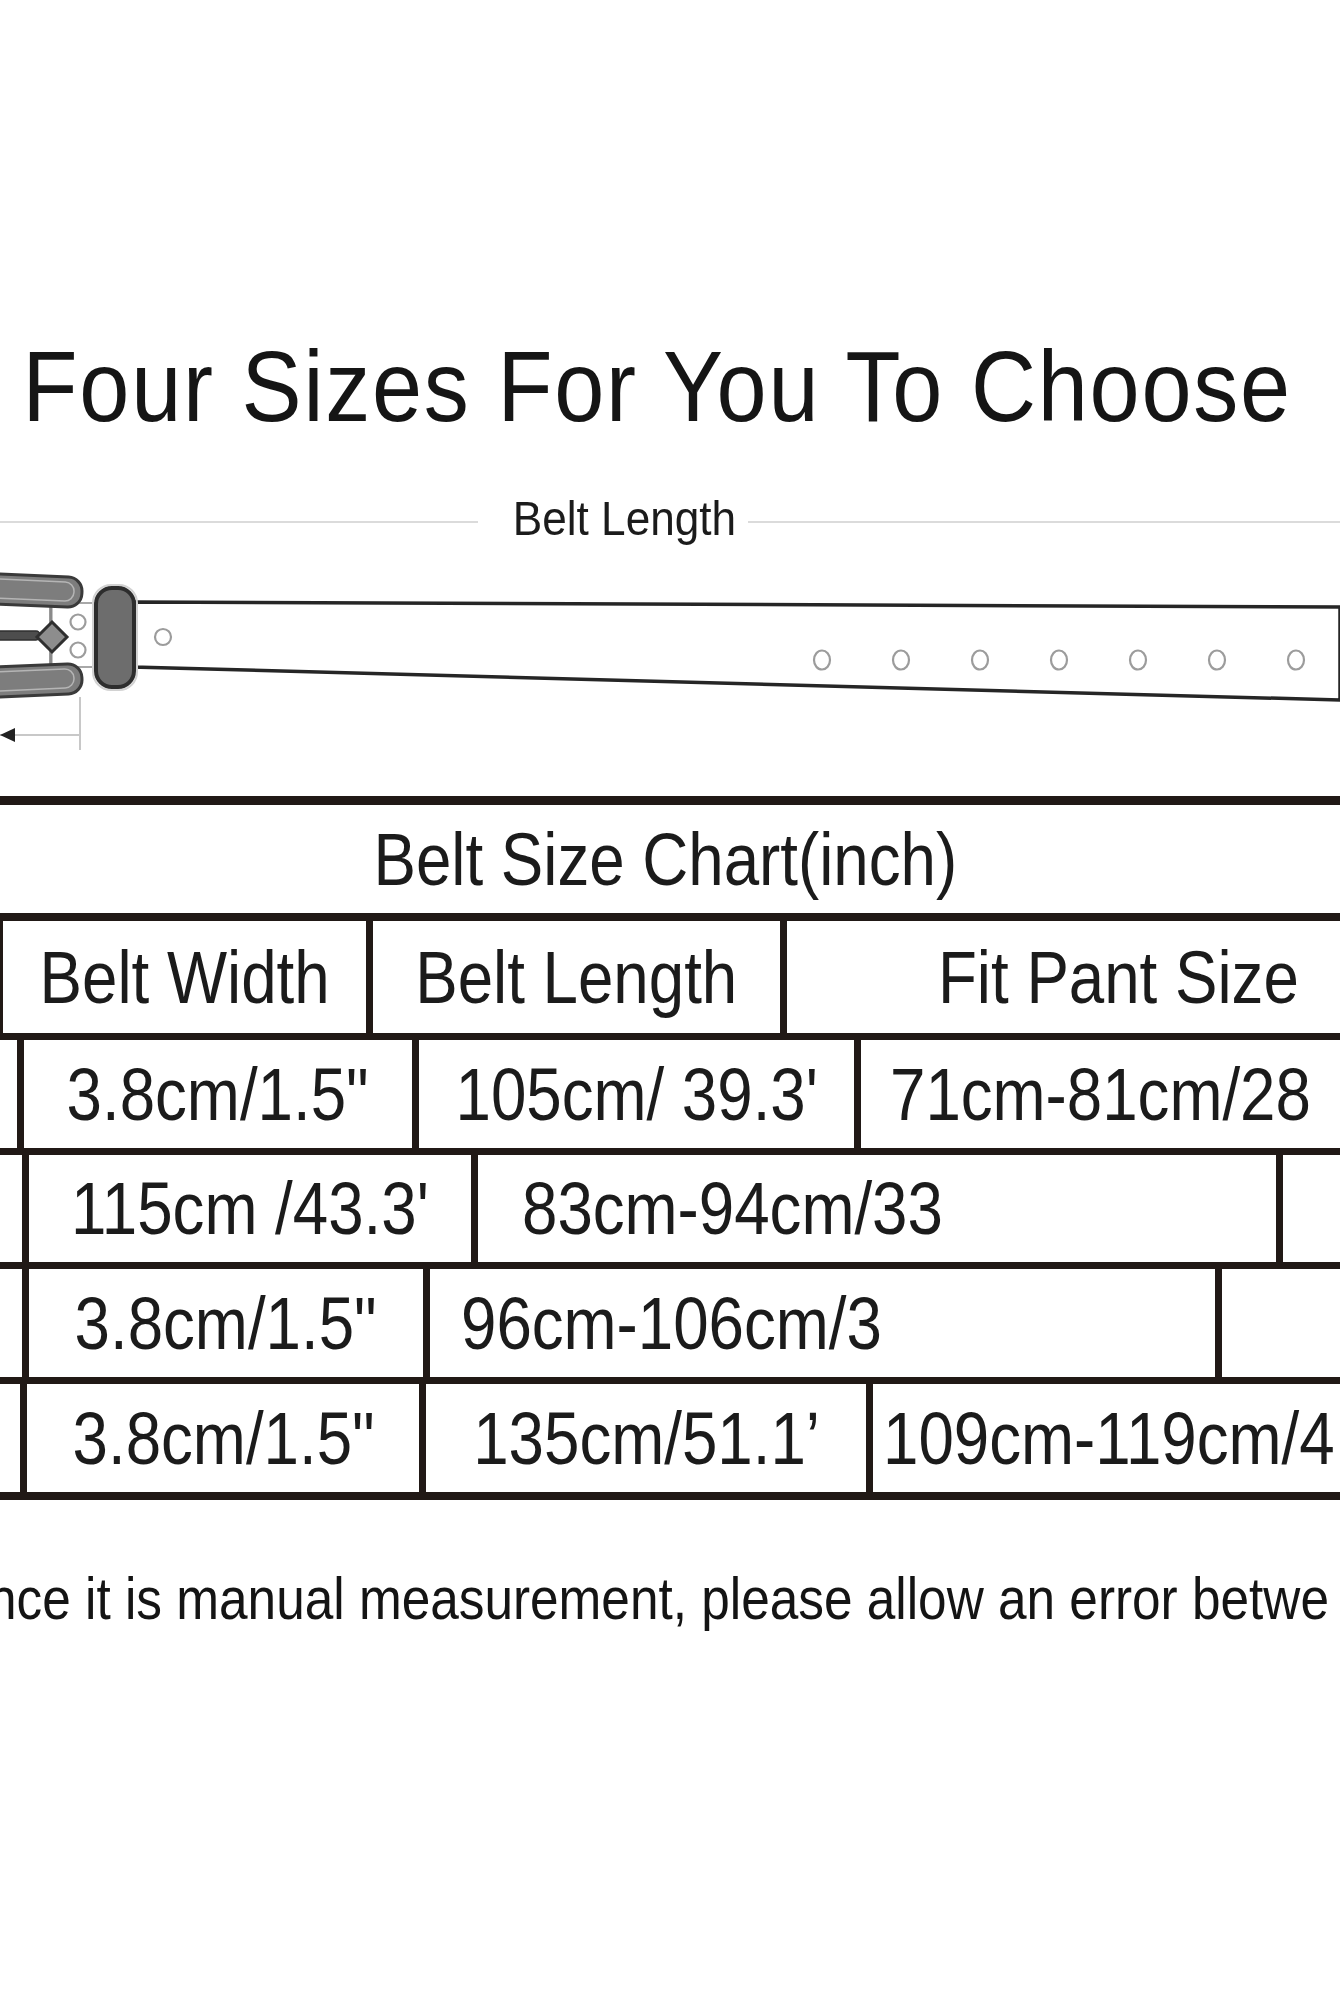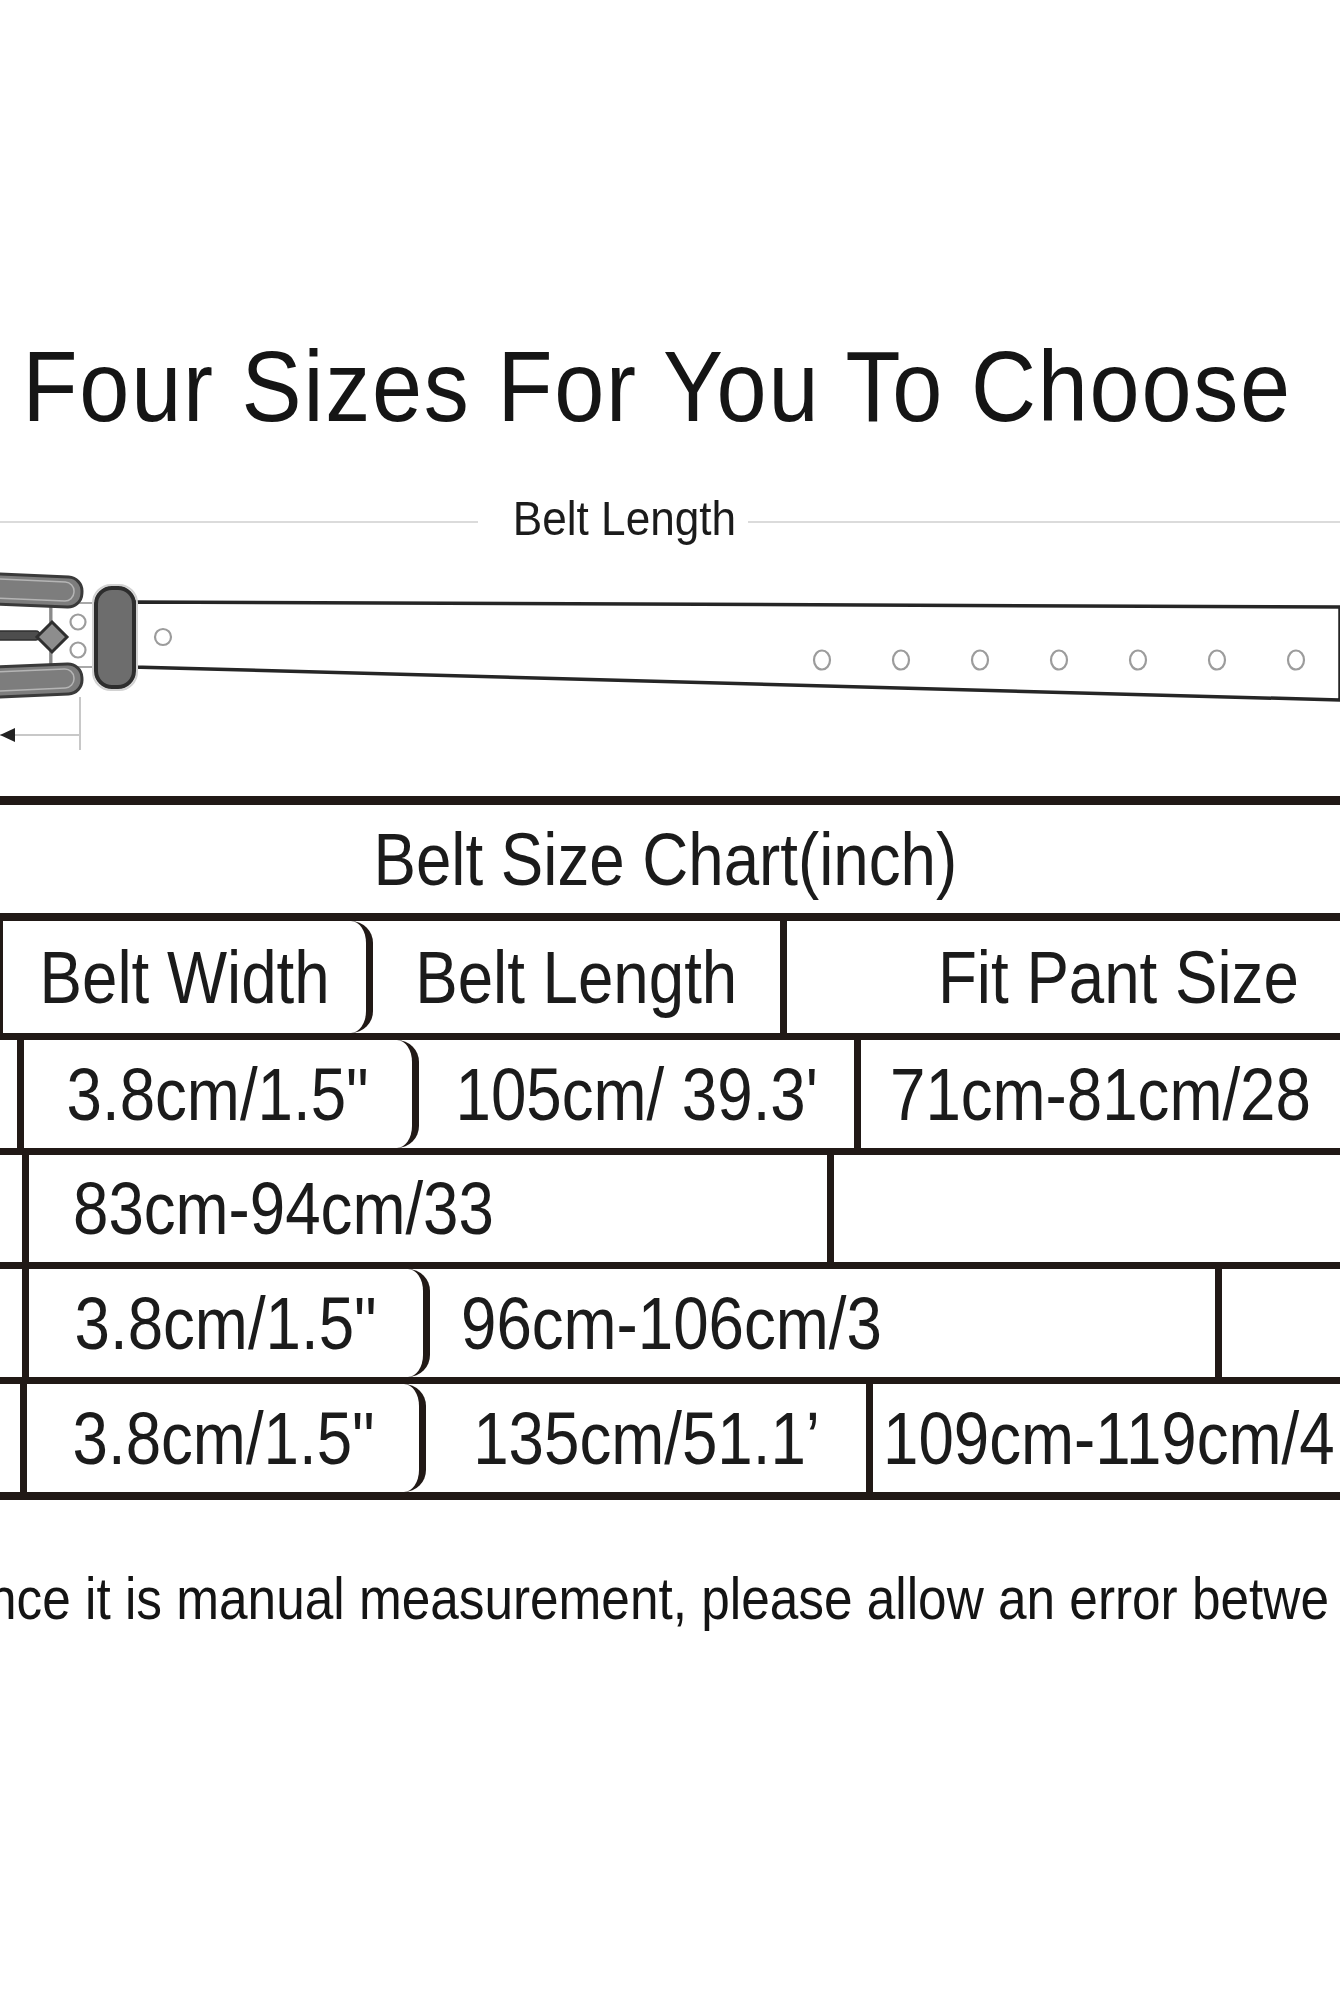--- a/index.html
+++ b/index.html
@@ -38,21 +38,21 @@
     background:#ffffff;
   }
   .row{display:flex;border-bottom:7px solid #211916;}
   .row.last{border-bottom:none;}
   .trow{height:108px;border-bottom:8px solid #211916;align-items:center;justify-content:center;}
   .hrow{height:112px;}
   .drow{height:108px;}
   .drow.r2{height:107px;}
   .c{border-right:7px solid #211916;display:flex;align-items:center;justify-content:center;overflow:visible;white-space:nowrap;}
   .c0{width:332px;}
-  .c1{width:394px;border-radius:22px;}
+  .c1{width:394px;}
   .c2{width:442px;}
   .c3{width:754px;justify-content:flex-start;}
   .cell-t{font-size:74px;color:#1b1b1b;display:inline-block;transform:scaleX(0.86);transform-origin:center;}
   .c3 .cell-t{transform-origin:left;}
   .chart-title-t{font-size:74px;color:#1b1b1b;display:inline-block;transform:scaleX(0.86);transform-origin:center;white-space:nowrap;}
   .pad-h{padding-left:151px;}
   .pad-r1{padding-left:29px;}
   .pad-r2{padding-left:44px;}
   .pad-r3{padding-left:31px;}
   .pad-r4{padding-left:10px;}
@@ -145,20 +145,23 @@
       <div class="c c2">
         <span class="cell-t">105cm/ 39.3'</span>
       </div>
       <div class="c c3 pad-r1">
         <span class="cell-t">71cm-81cm/28</span>
       </div>
     </div>
 
     <div class="row drow r2">
       <div class="c c0"></div>
+      <div class="c c2">
+        <span class="cell-t">115cm /43.3'</span>
+      </div>
       <div class="c c3 pad-r2">
         <span class="cell-t">83cm-94cm/33</span>
       </div>
     </div>
 
     <div class="row drow">
       <div class="c c0"></div>
       <div class="c c1">
         <span class="cell-t">3.8cm/1.5"</span>
       </div>

